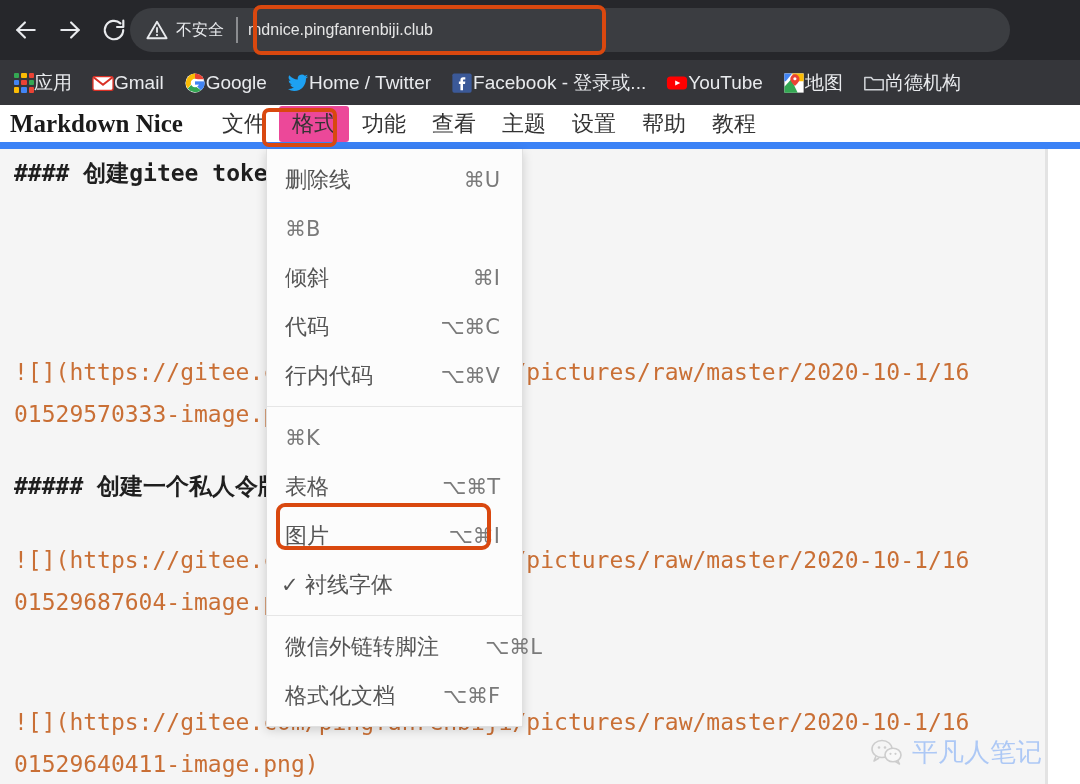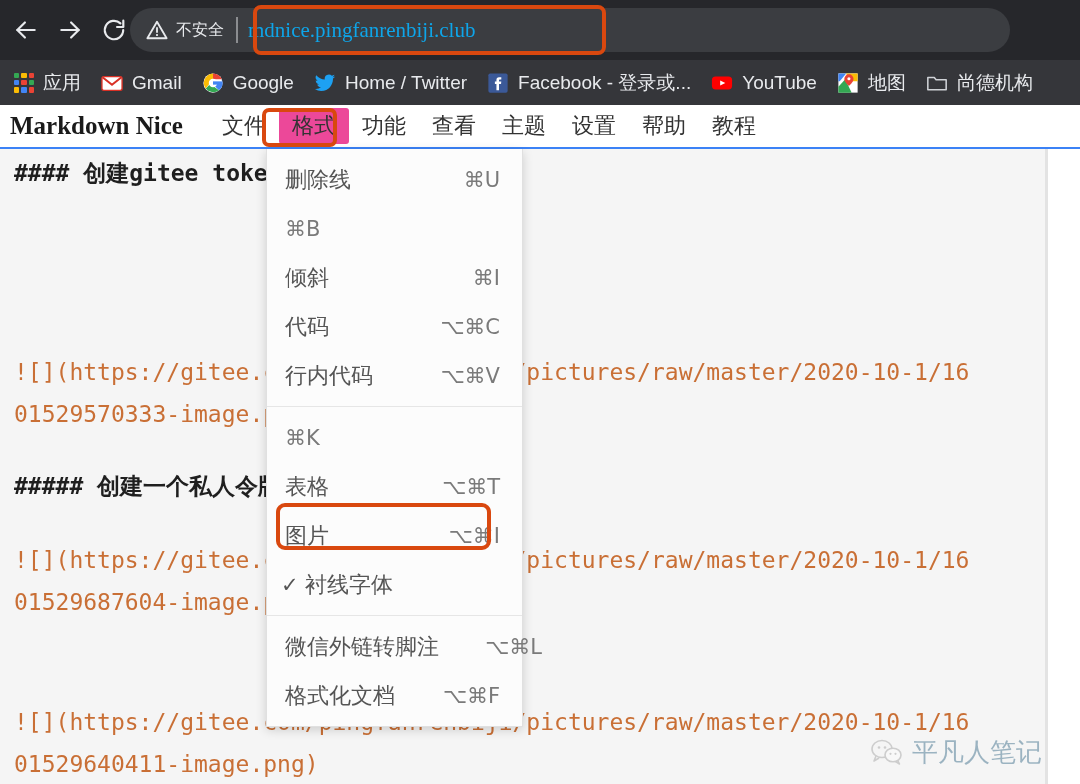--- a/index.html
+++ b/index.html
@@ -34,56 +34,56 @@
   }
   .warn-icon { width: 22px; height: 22px; flex: 0 0 auto; }
   .insecure-label {
     color: #e8eaed; font-size: 16px; margin-left: 8px;
     font-family: "DejaVu Sans", sans-serif; white-space: nowrap;
   }
   .omni-sep {
     width: 2px; height: 26px; background: #8b8d90; margin: 0 10px 0 12px; flex:0 0 auto;
   }
   .url-text {
-    color: #0ea5e9; font-size: 21px; white-space: nowrap;
-    font-family: Liberation Serif, serif;
+    color: #e5e5e5; font-size: 16px; white-space: nowrap;
+    font-family: Liberation Sans, sans-serif;
   }
 
   
   .anno-url {
     position: absolute; left: 253px; top: 5px; width: 353px; height: 50px;
     border: 4px solid #d9480f; border-radius: 8px; pointer-events: none;
   }
 
   
   .bookmarks {
     position: absolute; left: 0; top: 60px; width: 1080px; height: 45px;
     background: #35363a;
     display: flex; align-items: center;
     padding-left: 4px;
     overflow: hidden;
   }
   .bm {
-    display: flex; align-items: center; gap: 9px;
+    display: flex; align-items: center; 
     padding: 4px 10px; height: 36px; border-radius: 4px;
     color: #e8eaed; font-size: 19px; white-space: nowrap;
     font-family: "Liberation Sans", sans-serif;
   }
   .bm-ico { width: 22px; height: 22px; flex: 0 0 auto; display:block; }
 
   .apps-grid { width: 20px; height: 20px; display: grid;
     grid-template-columns: repeat(3,1fr); grid-template-rows: repeat(3,1fr); gap: 2px; }
   .apps-grid i { display:block; border-radius: 1px; }
 
   
   .appbar {
     position: absolute; left: 0; top: 105px; width: 1080px; height: 44px;
     background: #ffffff;
     display: flex; align-items: center;
-    border-bottom: 2px solid #3b82f6;
+    border-bottom: 7px solid #3b82f6;
   }
   .brand {
     font-family: "Liberation Serif", serif;
     font-weight: 700; font-size: 25px; color: #1a1a1a;
     padding-left: 10px; padding-right: 26px; white-space: nowrap;
   }
   .menu-item {
     font-size: 22px; color: #333; padding: 3px 13px; white-space: nowrap;
     font-family: "DejaVu Sans", sans-serif;
   }
@@ -152,21 +152,21 @@
   }
 
   
   .watermark {
     position: absolute; right: 38px; bottom: 14px;
     display: flex; align-items: center; gap: 8px;
     opacity: .38;
   }
   .wm-text {
     font-family: "DejaVu Sans", sans-serif;
-    font-size: 26px; color: #0c4a6e; white-space: nowrap;
+    font-size: 26px; color: #3b82f6; white-space: nowrap;
   }
 </style>
 </head>
 <body>
 
 <div id="app">
 
   <div class="chrome">
     <div class="nav-btns">
       <div class="nav-btn">

